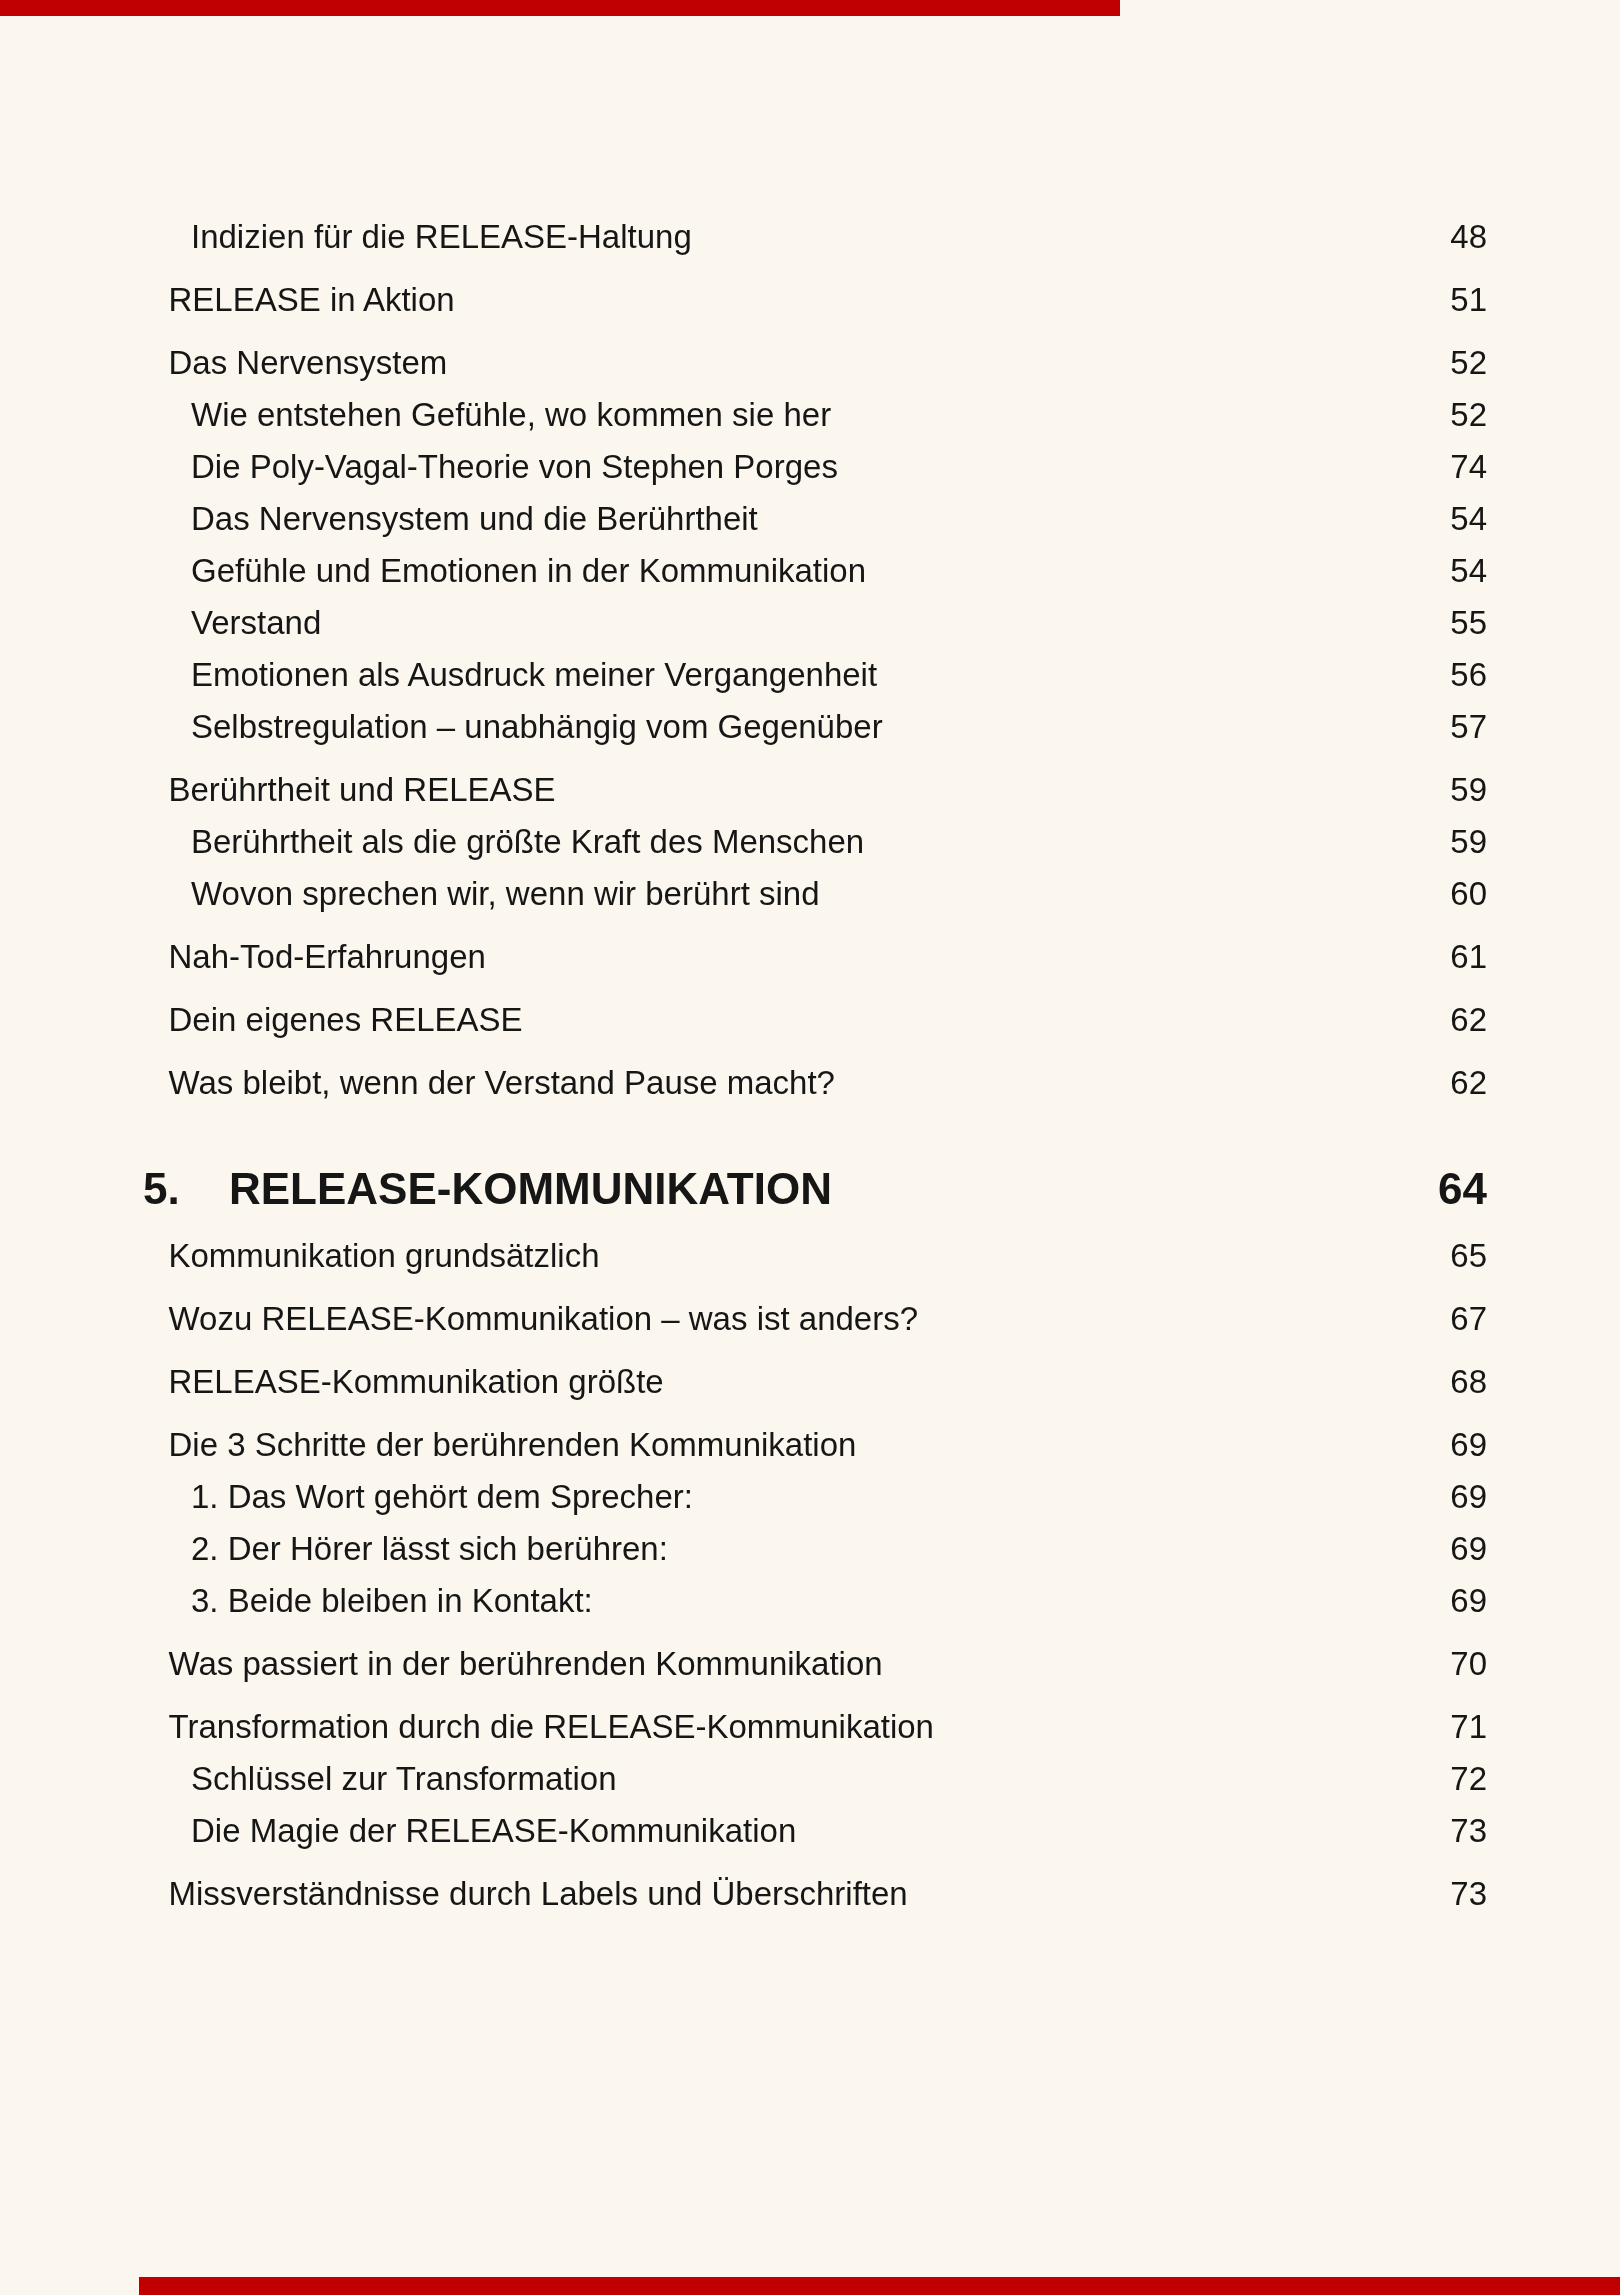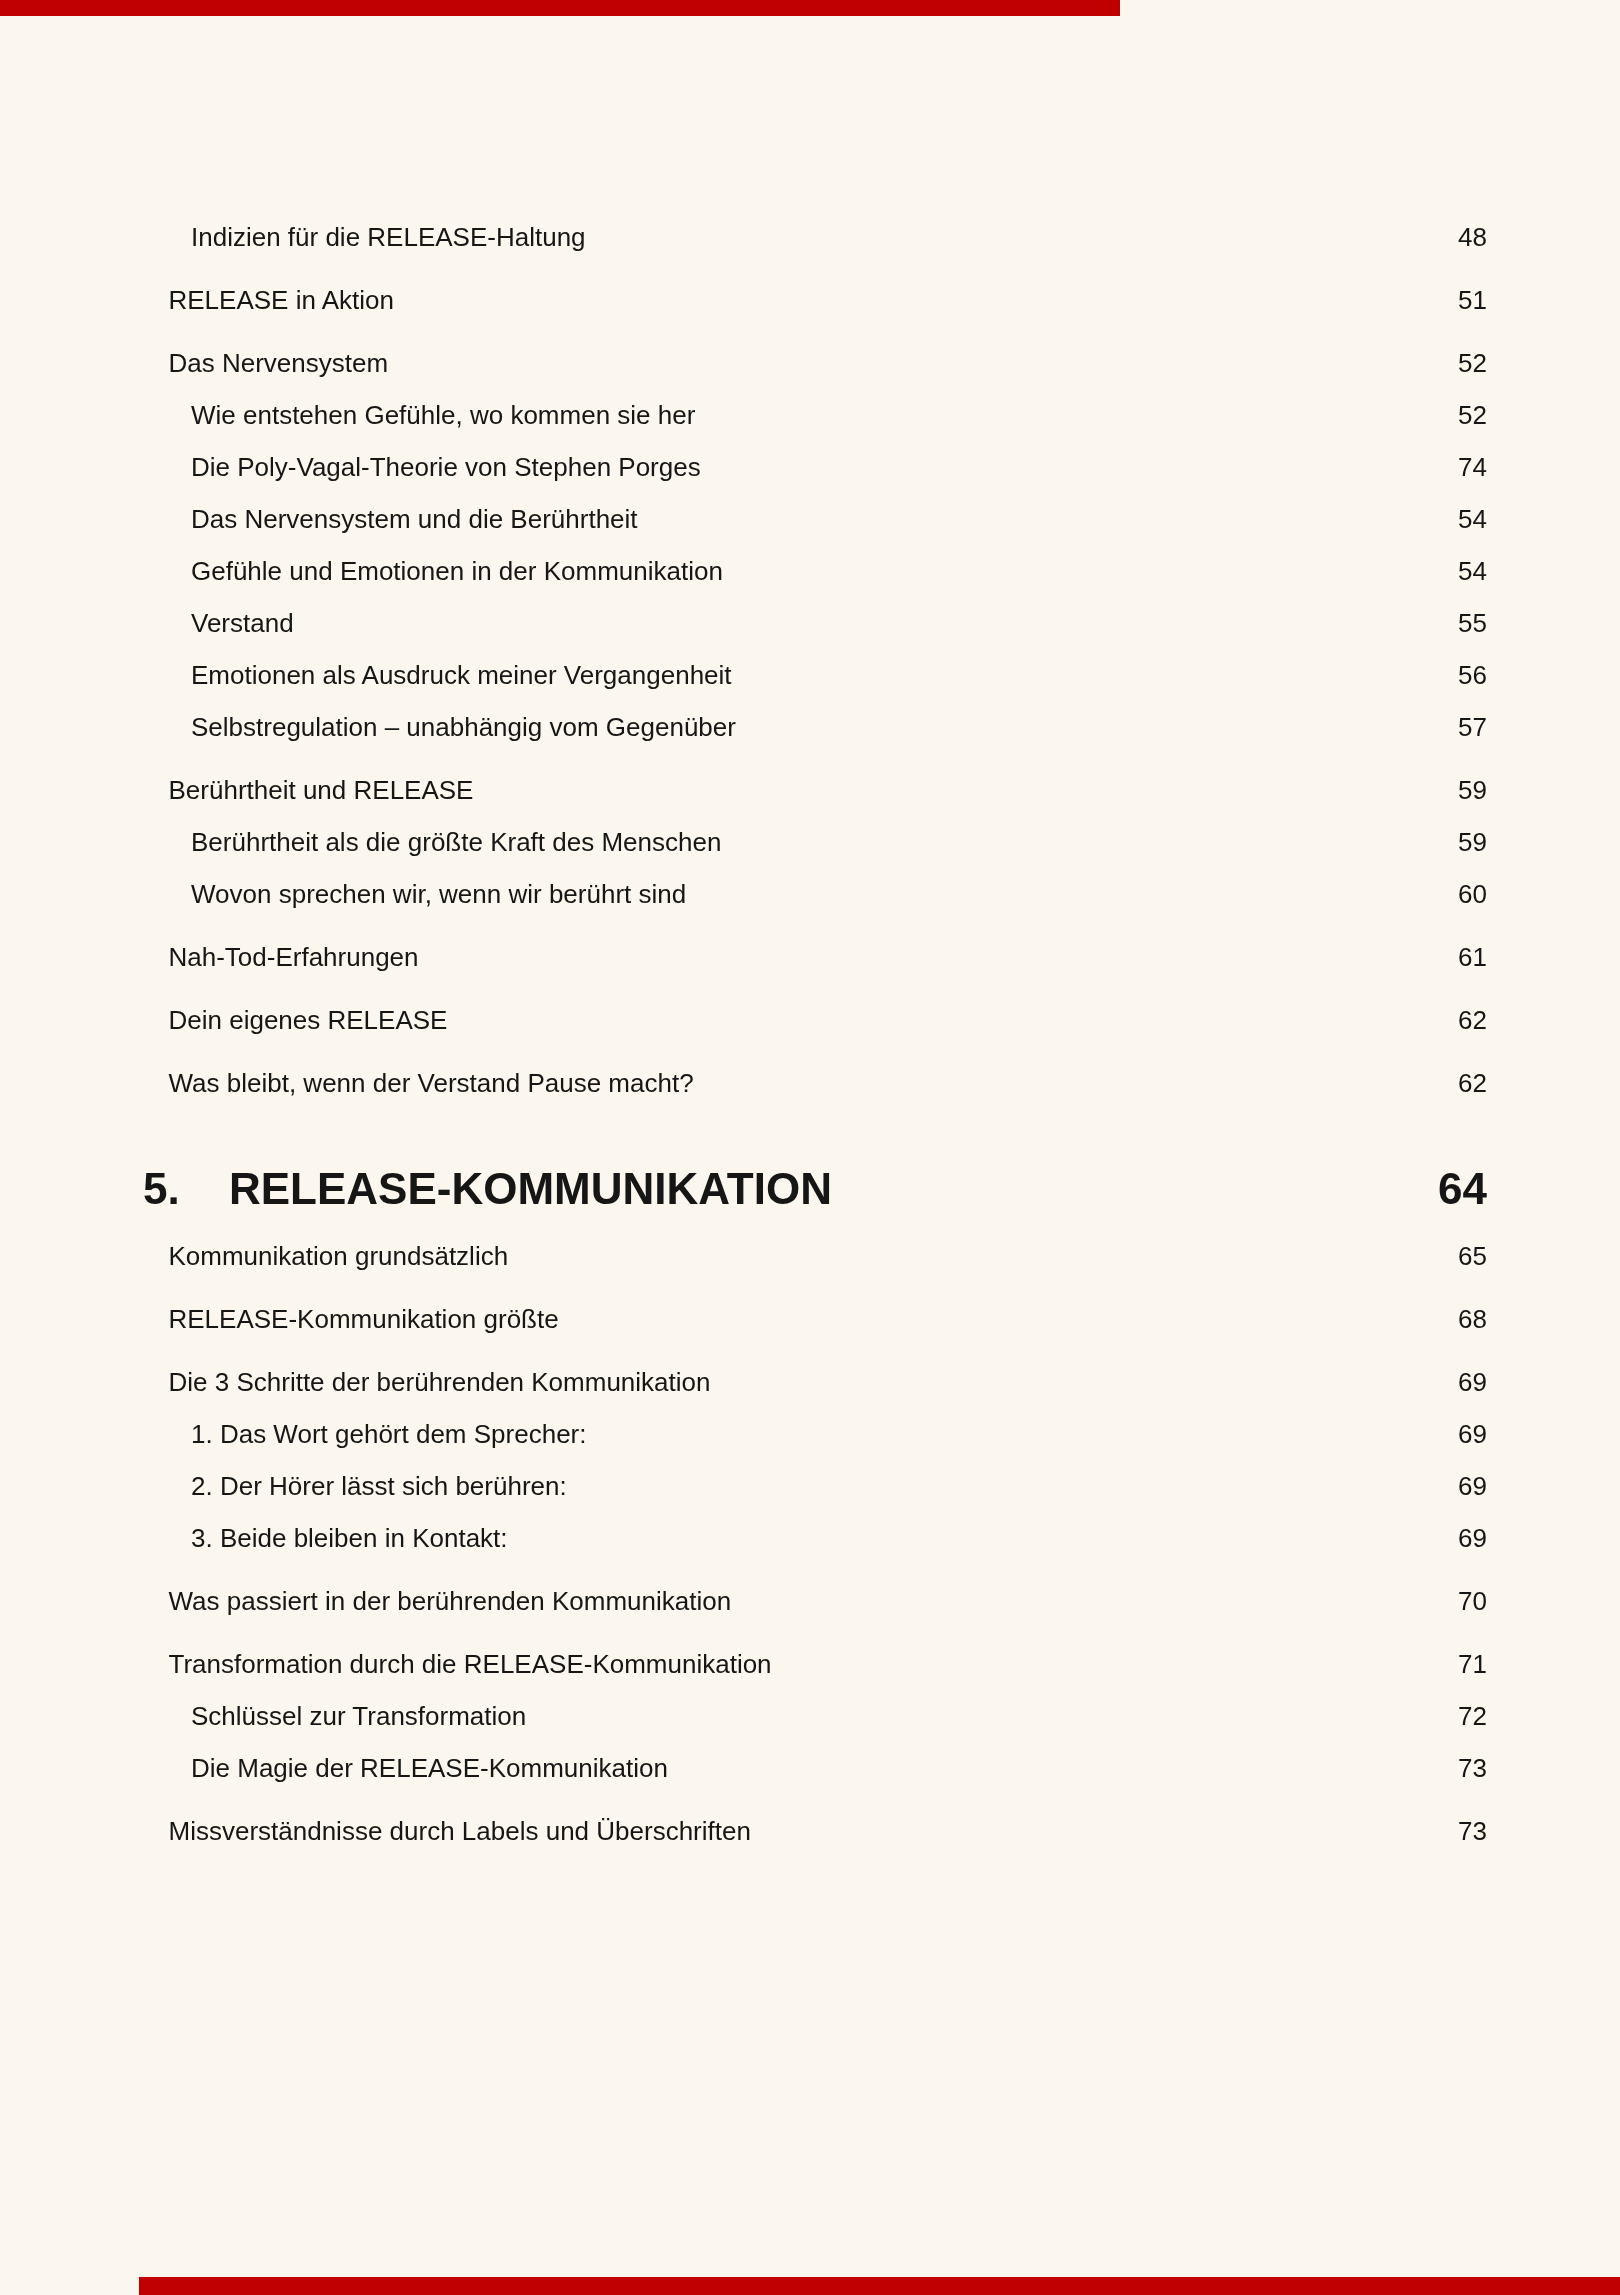--- a/index.html
+++ b/index.html
@@ -37,21 +37,21 @@
     position: absolute;
     left: 143px;
     top: 211px;
     width: 1344px;
   }
 
   .row {
     display: flex;
     justify-content: space-between;
     align-items: baseline;
-    font-size: 26px;
+    font-size: 33px;
     line-height: 52px;
     white-space: nowrap;
   }
 
   .row .label {
     flex: 1 1 auto;
     overflow: hidden;
   }
 
   .row .pageno {
@@ -167,20 +167,24 @@
         <span class="chapter-num">5.</span>
         <span>RELEASE-KOMMUNIKATION</span>
       </span>
       <span class="pageno">64</span>
     </div>
     <div class="row section">
       <span class="label">Kommunikation grundsätzlich</span>
       <span class="pageno">65</span>
     </div>
     <div class="row section">
+      <span class="label">Wozu RELEASE-Kommunikation – was ist anders?</span>
+      <span class="pageno">67</span>
+    </div>
+    <div class="row section">
       <span class="label">RELEASE-Kommunikation größte</span>
       <span class="pageno">68</span>
     </div>
     <div class="row section">
       <span class="label">Die 3 Schritte der berührenden Kommunikation</span>
       <span class="pageno">69</span>
     </div>
     <div class="row sub">
       <span class="label">1. Das Wort gehört dem Sprecher:</span>
       <span class="pageno">69</span>

